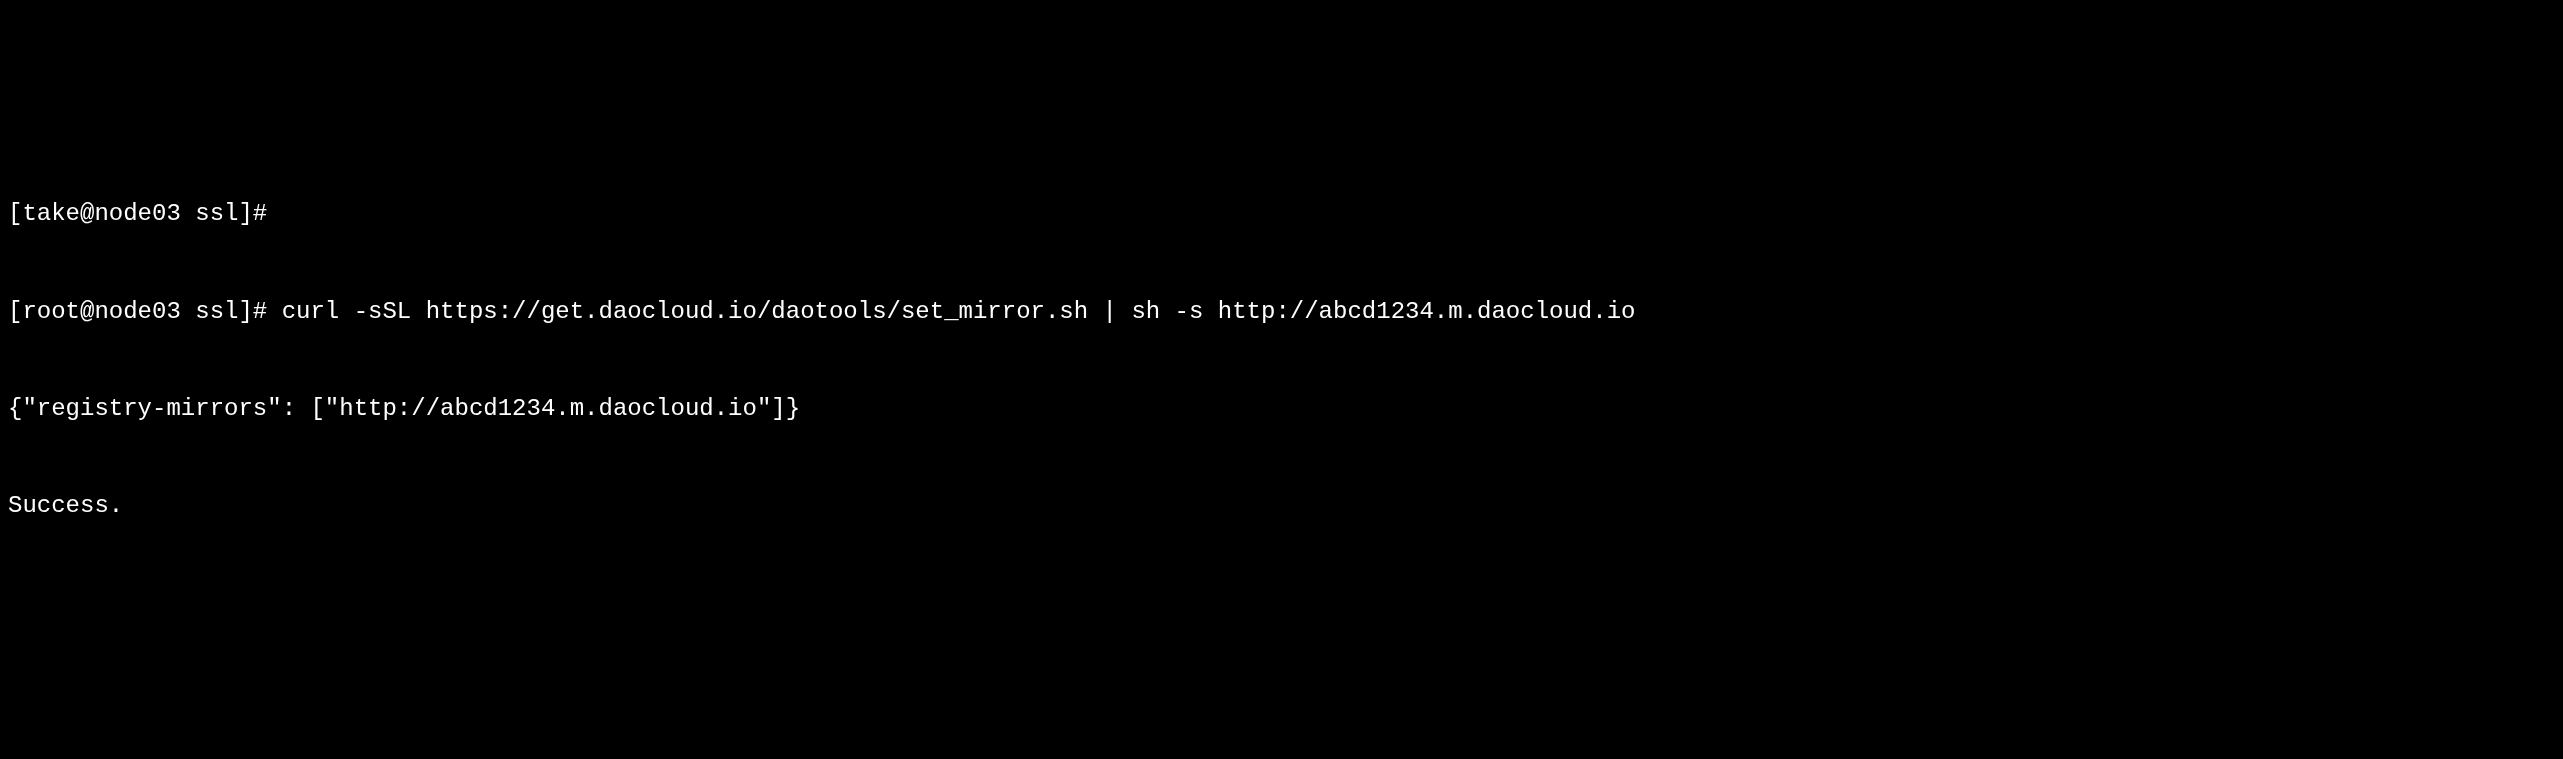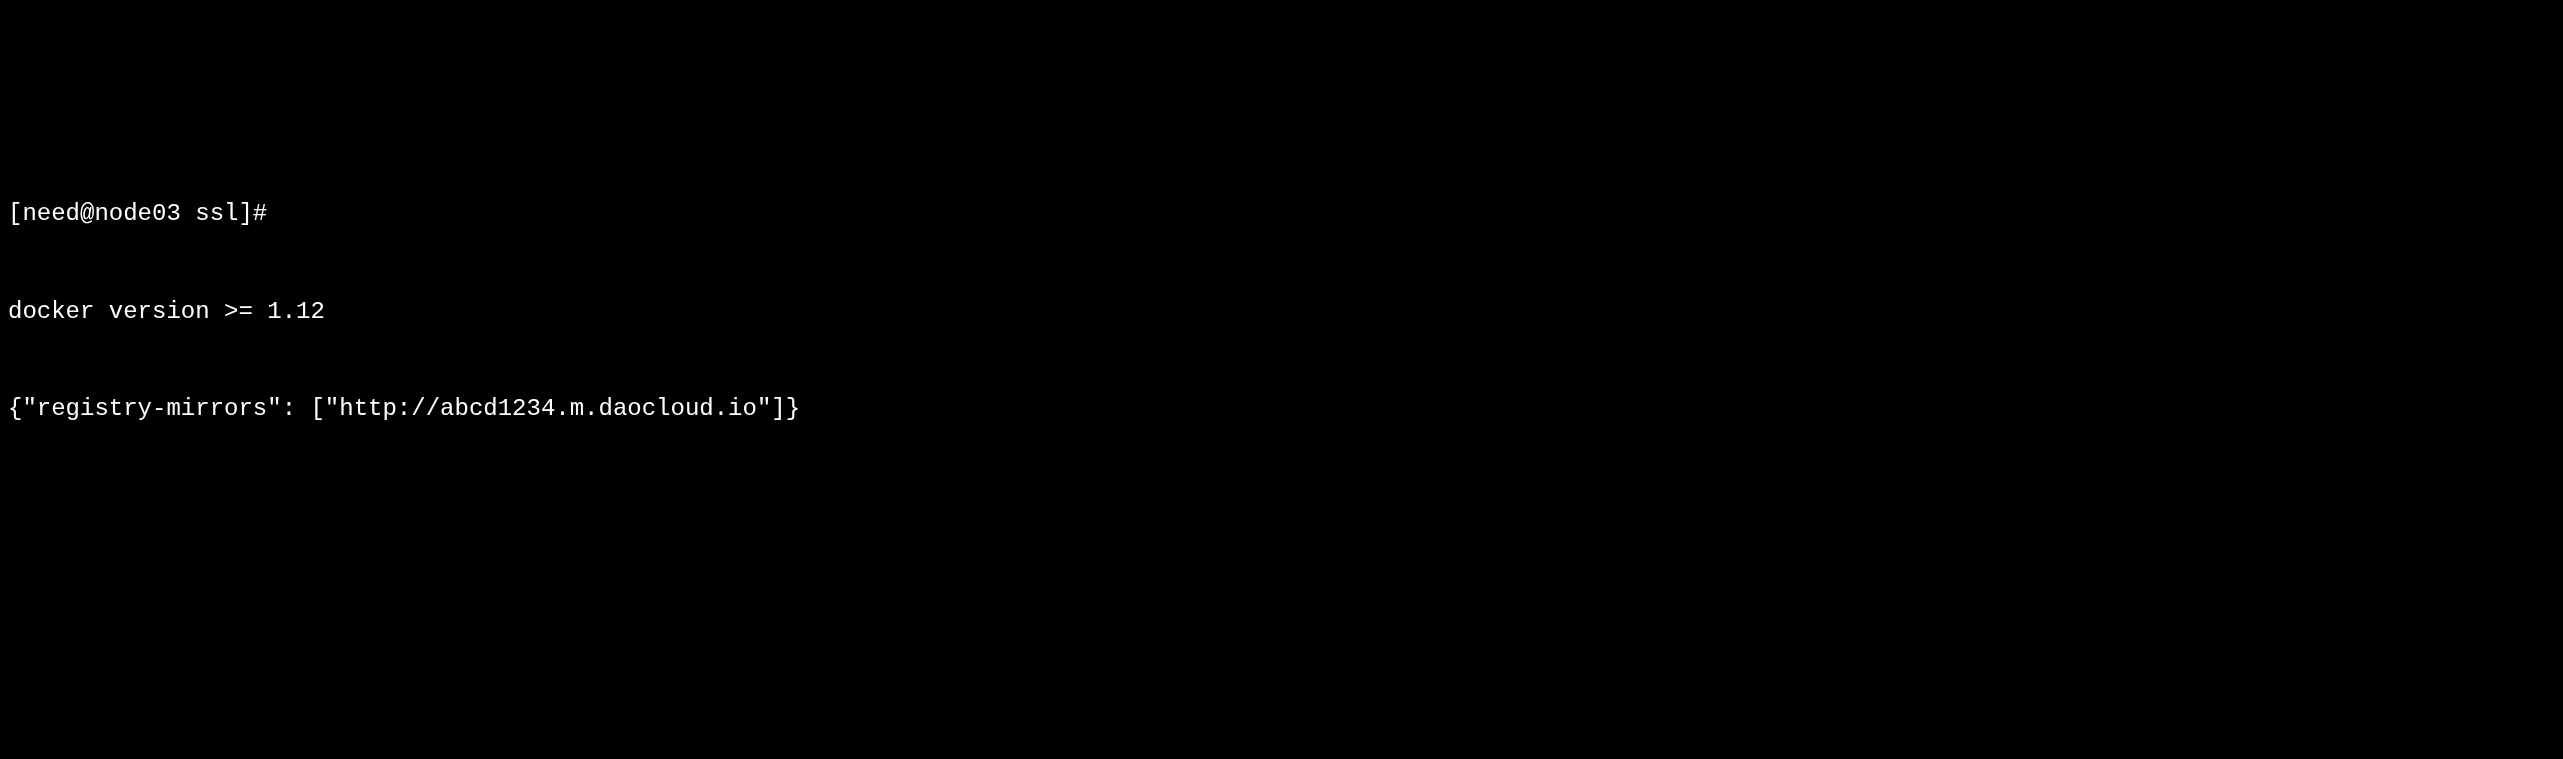--- a/index.html
+++ b/index.html
@@ -23,23 +23,24 @@
     .line {
       display: block;
     }
   </style>
 </head>
 <body>
 
 
 
 <div class="terminal">
-  <span class="line">[need@node03 ssl]#</span>
-  <span class="line">docker version &gt;= 1.12</span>
+  <span class="line">[take@node03 ssl]#</span>
+  <span class="line">[root@node03 ssl]# curl -sSL https://get.daocloud.io/daotools/set_mirror.sh | sh -s http://abcd1234.m.daocloud.io</span>
   <span class="line">{"registry-mirrors": ["http://abcd1234.m.daocloud.io"]}</span>
+  <span class="line">Success.</span>
   
   
   
   
   
   
   
   
   
   

